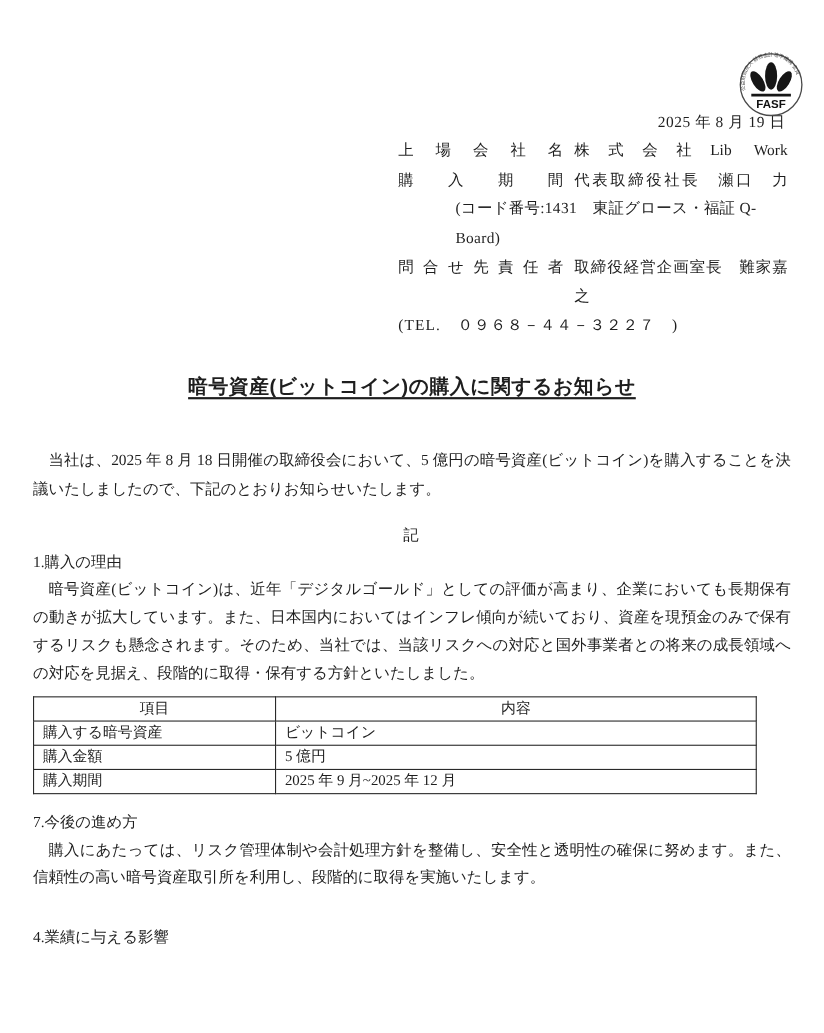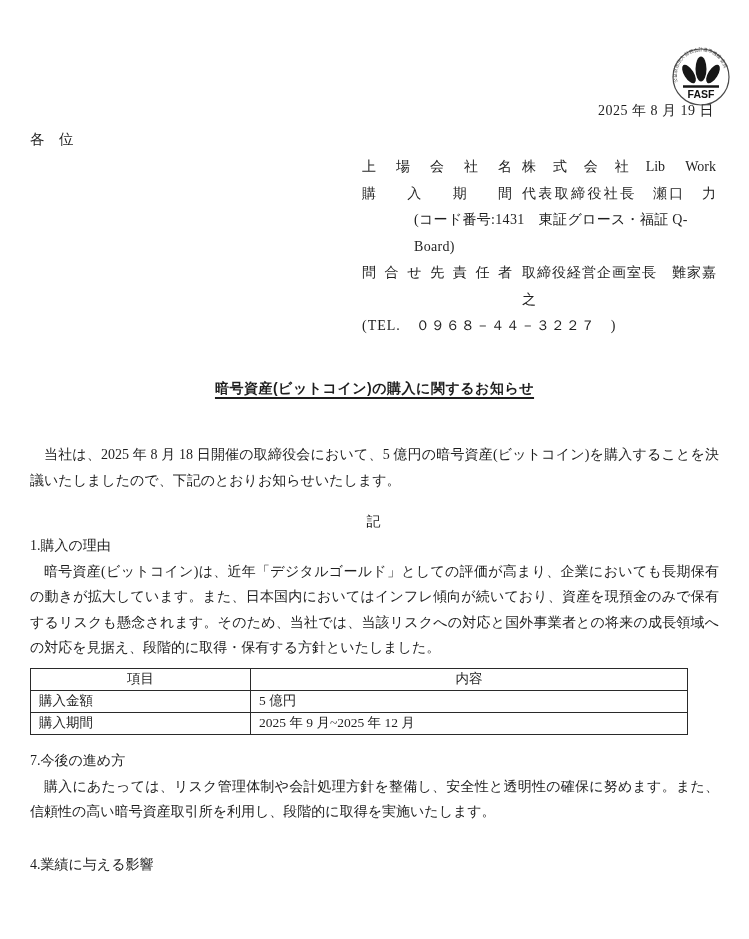--- a/index.html
+++ b/index.html
@@ -27,25 +27,25 @@
   .company-block { width: 354px; margin: 5px 3px 0 auto; line-height: 26.5px; }
   .info-line { display: flex; }
   .info-label { display: inline-block; width: 150px; text-align: justify; text-align-last: justify; }
   .info-value { flex: 1; margin-left: 10px; text-align: justify; text-align-last: justify; }
   .info-note { display: block; }
   .note-indent { padding-left: 52px; letter-spacing: 0.3px; }
   .note-tel { padding-left: 0; letter-spacing: 1px; }
 
   
   .doc-title {
-    margin-top: 40px;
+    margin-top: 28px;
     text-align: center;
     font-family: "Liberation Sans", "DejaVu Sans", sans-serif;
     font-weight: bold;
-    font-size: 14px;
+    font-size: 18px;
   }
   .doc-title span { text-decoration: underline; text-underline-offset: 4px; text-decoration-thickness: 1.5px; letter-spacing: 0.5px; }
 
   
   .para { text-align: justify; line-height: 26px; text-indent: 1em; }
   .intro { margin-top: 44px; }
   .ki-marker { margin-top: 19px; text-align: center; letter-spacing: 2px; }
 
   .sec-heading { margin-top: 0; }
   .h1-sec { margin-top: 6px; }
@@ -84,21 +84,20 @@
       <ellipse cx="31" cy="25" rx="5.5" ry="12.5" fill="#161616"></ellipse>
       <ellipse cx="19" cy="30" rx="4.8" ry="10.5" fill="#161616" transform="rotate(-32 19 30)"></ellipse>
       <ellipse cx="43" cy="30" rx="4.8" ry="10.5" fill="#161616" transform="rotate(32 43 30)"></ellipse>
       <line x1="13" y1="42.5" x2="49" y2="42.5" stroke="#161616" stroke-width="2.6"></line>
       <text x="31" y="54" text-anchor="middle" font-size="10.5" font-weight="bold" fill="#111" font-family="Liberation Sans, sans-serif">FASF</text>
     </svg>
   </div>
 
   <div class="date-line">2025 年 8 月 19 日</div>
 
-  <div class="recipient">各　位</div>
 
   <div class="company-block">
     <div class="info-line">
       <span class="info-label">上場会社名</span>
       <span class="info-value">株式会社Lib Work</span>
     </div>
     <div class="info-line">
       <span class="info-label">購入期間</span>
       <span class="info-value">代表取締役社長　瀬口　力</span>
     </div>
@@ -121,20 +120,24 @@
   <div class="sec-heading h1-sec">1.購入の理由</div>
   <p class="para sec-body">暗号資産(ビットコイン)は、近年「デジタルゴールド」としての評価が高まり、企業においても長期保有の動きが拡大しています。また、日本国内においてはインフレ傾向が続いており、資産を現預金のみで保有するリスクも懸念されます。そのため、当社では、当該リスクへの対応と国外事業者との将来の成長領域への対応を見据え、段階的に取得・保有する方針といたしました。</p>
 
   <table class="purchase">
     <tbody>
         <tr>
       <th class="col-item">項目</th>
       <th>内容</th>
     </tr>
     <tr>
+      <td>購入する暗号資産</td>
+      <td>ビットコイン</td>
+    </tr>
+    <tr>
       <td>購入金額</td>
       <td>5 億円</td>
     </tr>
     <tr>
       <td>購入期間</td>
       <td>2025 年 9 月~2025 年 12 月</td>
     </tr>
   </tbody>
     </table>
 

